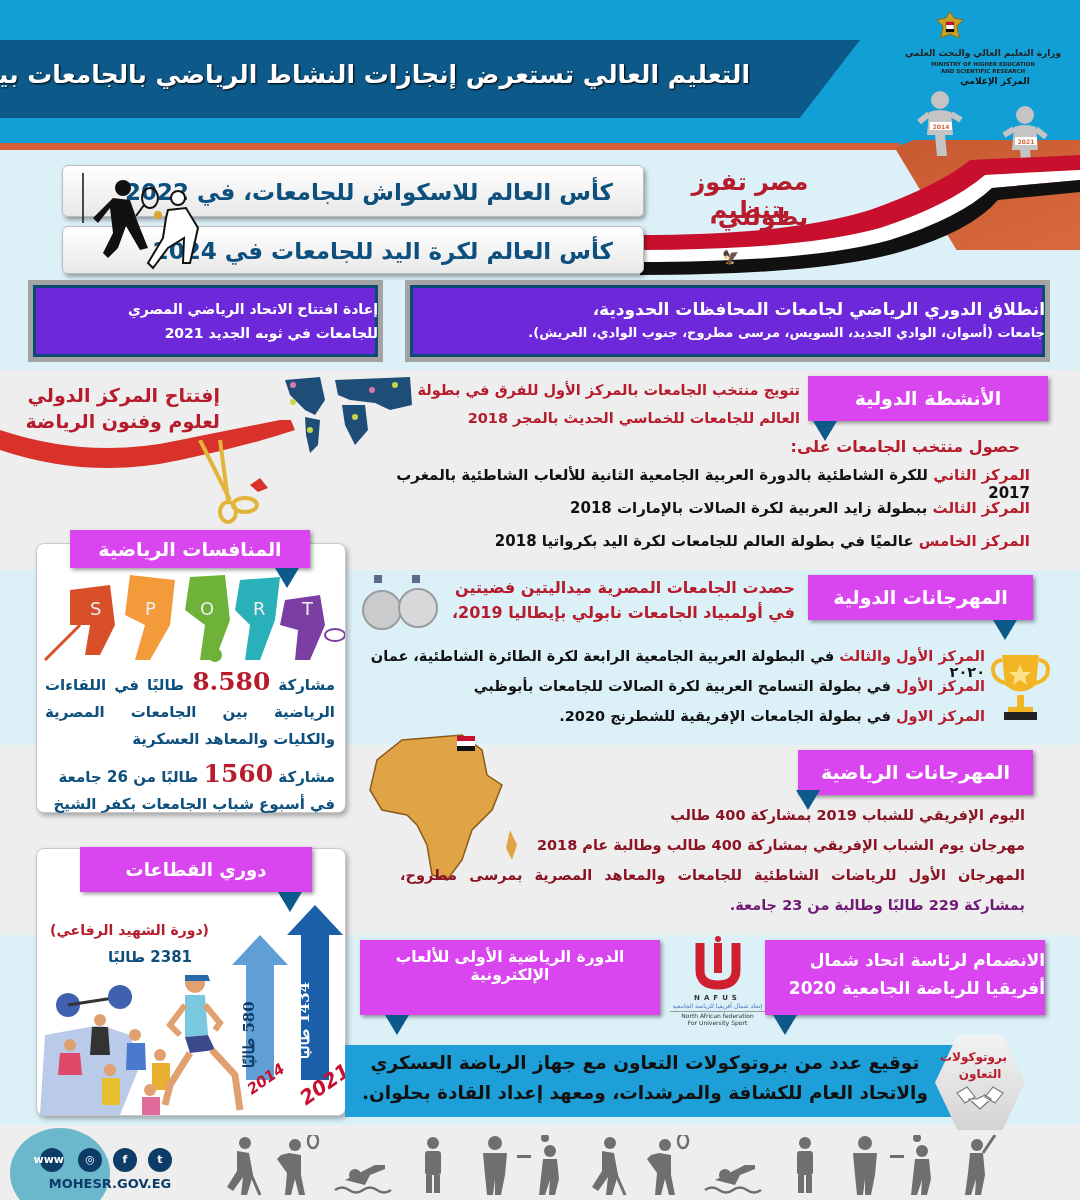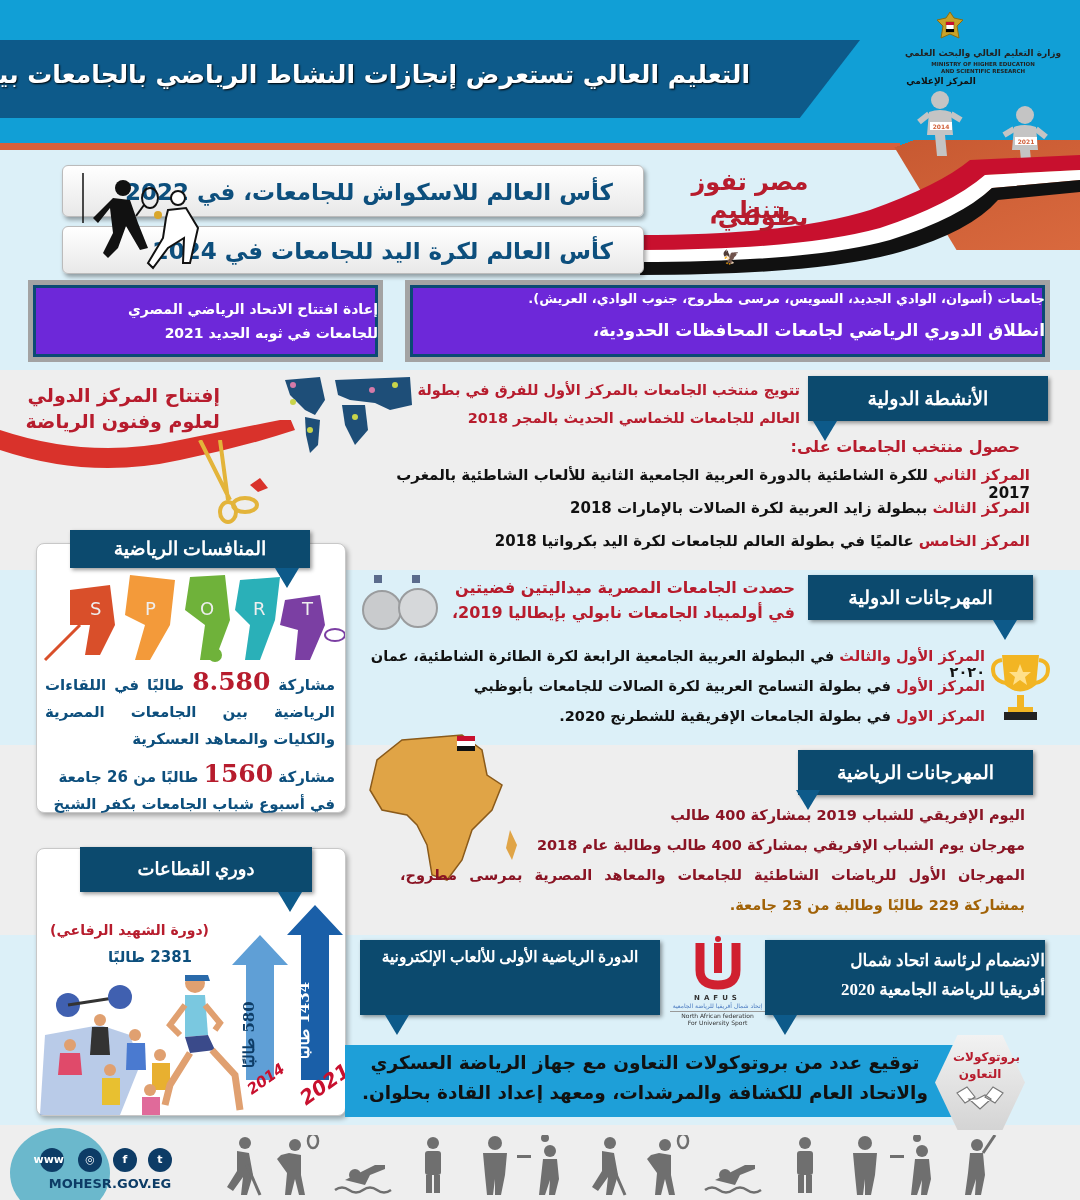--- a/index.html
+++ b/index.html
@@ -7,21 +7,21 @@
   .abs { position: absolute; }
   .band { position: absolute; left: 0; width: 1080px; }
   .header-band { top: 0; height: 145px; background: #119fd6; }
   .header-banner { top: 40px; left: 0; width: 860px; height: 78px; background: #0d5a8a; clip-path: polygon(0 0, 100% 0, 93% 100%, 0 100%); }
   .header-title { top: 55px; left: 30px; width: 720px; color: #fff; font-size: 25px; font-weight: bold; text-align: right; line-height: 40px; text-shadow: 1px 1px 2px #000; white-space: nowrap; }
   .track-stripe { top: 143px; left: 0; width: 900px; height: 7px; background: #d8603a; }
   .lb { background: #dcf0f8; }
   .gr { background: #eeeeee; }
   .pill { position: absolute; background: linear-gradient(#ffffff, #e8e8e8); border: 1px solid #bbb; border-radius: 6px; box-shadow: 2px 3px 4px rgba(0,0,0,.35); color: #0d4f7d; font-weight: bold; font-size: 23px; text-align: right; padding-right: 30px; line-height: 52px; }
   .darkbox { position: absolute; background: #6d28d9; color: #fff; font-weight: bold; text-align: right; border: 5px solid #a3a3a3; box-shadow: inset 0 0 0 3px #0a4a73; }
-  .tagbox { position: absolute; background: #0c4a6e; color: #fff; font-weight: bold; font-size: 19px; text-align: center; line-height: 46px; box-shadow: 2px 2px 4px rgba(0,0,0,.4); font-family: Liberation Serif, serif; }
+  .tagbox { position: absolute; background: #d946ef; color: #fff; font-weight: bold; font-size: 19px; text-align: center; line-height: 46px; box-shadow: 2px 2px 4px rgba(0,0,0,.4); }
   .tagbox .tail { position: absolute; width: 0; height: 0; border-left: 12px solid transparent; border-right: 12px solid transparent; border-top: 20px solid #0d5a8a; }
   .red { color: #b71c2d; }
   .navy { color: #0d4f7d; }
   .txt { position: absolute; font-weight: bold; text-align: right; }
   .card { position: absolute; background: #fff; border: 1px solid #c8c8c8; border-radius: 8px; box-shadow: 2px 3px 5px rgba(0,0,0,.3); }
   .footer-circle { position: absolute; left: 10px; top: 1128px; width: 100px; height: 90px; background: #6bb8cc; border-radius: 50%; }
   .social { position: absolute; width: 24px; height: 24px; border-radius: 50%; background: #0d3c66; color: #fff; font-size: 11px; text-align: center; line-height: 24px; font-weight: bold; }
 </style>
 </head>
 <body>
@@ -43,21 +43,21 @@
   <svg width="30" height="32" viewBox="0 0 30 32">
       <path d="M15 2 L19 8 L28 10 L22 16 L24 28 L15 24 L6 28 L8 16 L2 10 L11 8Z" fill="#c9a227" stroke="#8a6d10" stroke-width="1"></path>
       <rect x="11" y="12" width="8" height="10" fill="#fff" stroke="#8a6d10" stroke-width=".7"></rect>
       <rect x="11" y="12" width="8" height="3" fill="#c8102e"></rect>
       <rect x="11" y="19" width="8" height="3" fill="#000"></rect>
     </svg>
 </div>
 <div class="abs" style="left:898px;top:48px;width:170px;font-size:9px;color:#222;text-align:center;font-weight:bold;">وزارة التعليم العالي والبحث العلمي</div>
 <div class="abs" style="left:898px;top:61px;width:170px;font-size:5.5px;color:#222;text-align:center;font-weight:bold;direction:ltr;">MINISTRY OF HIGHER EDUCATION</div>
 <div class="abs" style="left:898px;top:68px;width:170px;font-size:5.5px;color:#222;text-align:center;font-weight:bold;direction:ltr;">AND SCIENTIFIC RESEARCH</div>
-<div class="abs" style="left:856px;top:76px;width:170px;font-size:9px;color:#111;text-align:center;font-weight:bold;">المركز الإعلامي</div>
+<div class="abs" style="left:910px;top:76px;width:170px;font-size:9px;color:#111;text-align:center;font-weight:bold;">المركز الإعلامي</div>
 
 <div class="abs" style="left:890px;top:140px;width:190px;height:110px;background:linear-gradient(160deg,transparent 0,transparent 5%,#c85a32 5%,#d9693e 100%);clip-path:polygon(0 0,100% 0,100% 100%,35% 100%);"></div>
 <div class="abs" style="left:915px;top:90px;width:50px;height:70px;">
   <svg width="50" height="70" viewBox="0 0 50 70">
       <circle cx="25" cy="10" r="9" fill="#c4c4c4"></circle>
       <path d="M14 22 Q25 18 36 22 L38 45 L30 45 L32 66 L22 66 L20 45 L12 45Z" fill="#c4c4c4"></path>
       <path d="M14 24 L4 32 M36 24 L46 30" stroke="#c4c4c4" stroke-width="6"></path>
       <rect x="15" y="32" width="22" height="8" fill="#fff"></rect>
       <text x="26" y="39" font-size="6" text-anchor="middle" fill="#d0603a" font-weight="bold">2014</text>
     </svg>
@@ -93,22 +93,22 @@
     <path d="M45 30 L62 32 L70 55 L80 80 L72 82 L58 58 L50 80 L40 90 L35 85 L45 65 L42 40 L30 55 L25 50Z" fill="#111"></path>
     <ellipse cx="82" cy="30" rx="8" ry="10" fill="none" stroke="#111" stroke-width="2"></ellipse>
     <line x1="76" y1="37" x2="68" y2="48" stroke="#111" stroke-width="2"></line>
     <circle cx="110" cy="30" r="7" fill="#fff" stroke="#111" stroke-width="2"></circle>
     <path d="M100 42 L118 40 L130 60 L122 95 L115 95 L116 70 L100 80 L85 100 L80 95 L95 70 L98 50Z" fill="#fff" stroke="#111" stroke-width="2"></path>
     <circle cx="90" cy="47" r="4" fill="#d9a62b"></circle>
   </svg>
 </div>
 
 <div class="darkbox" style="left:405px;top:280px;width:645px;height:82px;clip-path:polygon(0 0,100% 0,100% 100%,0 100%);">
+  <div style="font-size:17px;margin-top:14px;">انطلاق الدوري الرياضي لجامعات المحافظات الحدودية،</div>
   <div style="font-size:13px;margin-top:6px;">جامعات (أسوان، الوادي الجديد، السويس، مرسى مطروح، جنوب الوادي، العريش).</div>
-  <div style="font-size:17px;margin-top:14px;">انطلاق الدوري الرياضي لجامعات المحافظات الحدودية،</div>
 </div>
 <div class="darkbox" style="left:28px;top:280px;width:355px;height:82px;">
   <div style="font-size:14px;margin-top:16px;">إعادة افتتاح الاتحاد الرياضي المصري</div>
   <div style="font-size:14px;margin-top:8px;">للجامعات في ثوبه الجديد 2021</div>
 </div>
 
 <div class="abs" style="left:0;top:420px;width:300px;height:60px;">
   <svg width="300" height="60" viewBox="0 0 300 60">
       <path d="M0 10 Q90 40 180 20 Q240 8 290 -2 L295 10 Q240 28 180 40 Q90 60 0 30Z" fill="#d9322b"></path>
     </svg>
@@ -216,21 +216,21 @@
       <rect x="95" y="16" width="18" height="5" fill="#111"></rect>
     </svg>
 </div>
 <div class="tagbox" style="left:798px;top:750px;width:235px;height:45px;line-height:45px;">
   <span>المهرجانات الرياضية</span>
   <div class="tail" style="left:-2px;top:40px;"></div>
 </div>
 <div class="txt" style="left:400px;top:807px;width:625px;font-size:14.5px;color:#8a1424;"><span>اليوم الإفريقي للشباب</span><span> 2019 بمشاركة 400 طالب</span></div>
 <div class="txt" style="left:400px;top:837px;width:625px;font-size:14.5px;color:#8a1424;"><span>مهرجان يوم الشباب الإفريقي</span><span> بمشاركة 400 طالب وطالبة عام 2018</span></div>
 <div class="txt" style="left:400px;top:867px;width:625px;font-size:14.5px;color:#8a1424;text-align:justify;text-align-last:justify;"><span>المهرجان الأول للرياضات الشاطئية للجامعات والمعاهد المصرية بمرسى مطروح،</span><span></span></div>
-<div class="txt" style="left:400px;top:897px;width:625px;font-size:14.5px;color:#a16207;"><span></span><span>بمشاركة 229 طالبًا وطالبة من 23 جامعة.</span></div>
+<div class="txt" style="left:400px;top:897px;width:625px;font-size:14.5px;color:#701a75;"><span></span><span>بمشاركة 229 طالبًا وطالبة من 23 جامعة.</span></div>
 
 <div class="card" style="left:36px;top:848px;width:310px;height:268px;"></div>
 <div class="tagbox" style="left:80px;top:847px;width:232px;height:45px;line-height:45px;font-size:18px;">
   <span>دوري القطاعات</span>
   <div class="tail" style="left:198px;top:45px;"></div>
 </div>
 <div class="txt red" style="left:50px;top:922px;width:200px;font-size:14px;text-align:left;">(دورة الشهيد الرفاعي)</div>
 <div class="txt navy" style="left:50px;top:948px;width:200px;font-size:15px;text-align:center;">2381 طالبًا</div>
 
 <div class="abs" style="left:232px;top:935px;width:56px;height:145px;">
@@ -293,21 +293,21 @@
   <div style="font-size:7px;color:#333;letter-spacing:4px;font-weight:bold;">NAFUS</div>
   <div style="font-size:6px;color:#4a7ac0;direction:rtl;">إتحاد شمال أفريقيا للرياضة الجامعية</div>
   <div style="font-size:6px;color:#333;border-top:1px solid #999;margin-top:2px;">North African federation</div>
   <div style="font-size:6px;color:#333;">For University Sport</div>
 </div>
 
 <div class="abs" style="left:345px;top:1045px;width:645px;height:72px;background:#1e9fd8;"></div>
 <div class="txt" style="left:360px;top:1052px;width:570px;font-size:18.5px;color:#111;text-align:center;">توقيع عدد من بروتوكولات التعاون مع جهاز الرياضة العسكري</div>
 <div class="txt" style="left:360px;top:1082px;width:570px;font-size:18.5px;color:#111;text-align:center;">والاتحاد العام للكشافة والمرشدات، ومعهد إعداد القادة بحلوان.</div>
 <div class="abs" style="left:935px;top:1035px;width:90px;height:95px;background:linear-gradient(#f2f2f2,#d4d4d4);clip-path:polygon(25% 0,75% 0,100% 50%,75% 100%,25% 100%,0 50%);"></div>
-<div class="txt red" style="left:940px;top:1050px;width:80px;font-size:12px;text-align:right;">بروتوكولات</div>
+<div class="txt red" style="left:940px;top:1050px;width:80px;font-size:12px;text-align:left;">بروتوكولات</div>
 <div class="txt red" style="left:940px;top:1067px;width:80px;font-size:12px;text-align:center;">التعاون</div>
 <div class="abs" style="left:955px;top:1085px;width:50px;height:30px;">
   <svg width="50" height="30" viewBox="0 0 50 30">
       <path d="M2 8 L12 2 L20 12 L10 18Z M48 8 L38 2 L30 12 L40 18Z M14 14 L25 24 L36 14 L30 10 L22 14Z" fill="#fff" stroke="#777" stroke-width="1.2"></path>
     </svg>
 </div>
 
 <div class="footer-circle"></div>
 <div class="social" style="left:40px;top:1148px;">www</div>
 <div class="social" style="left:78px;top:1148px;">◎</div>

